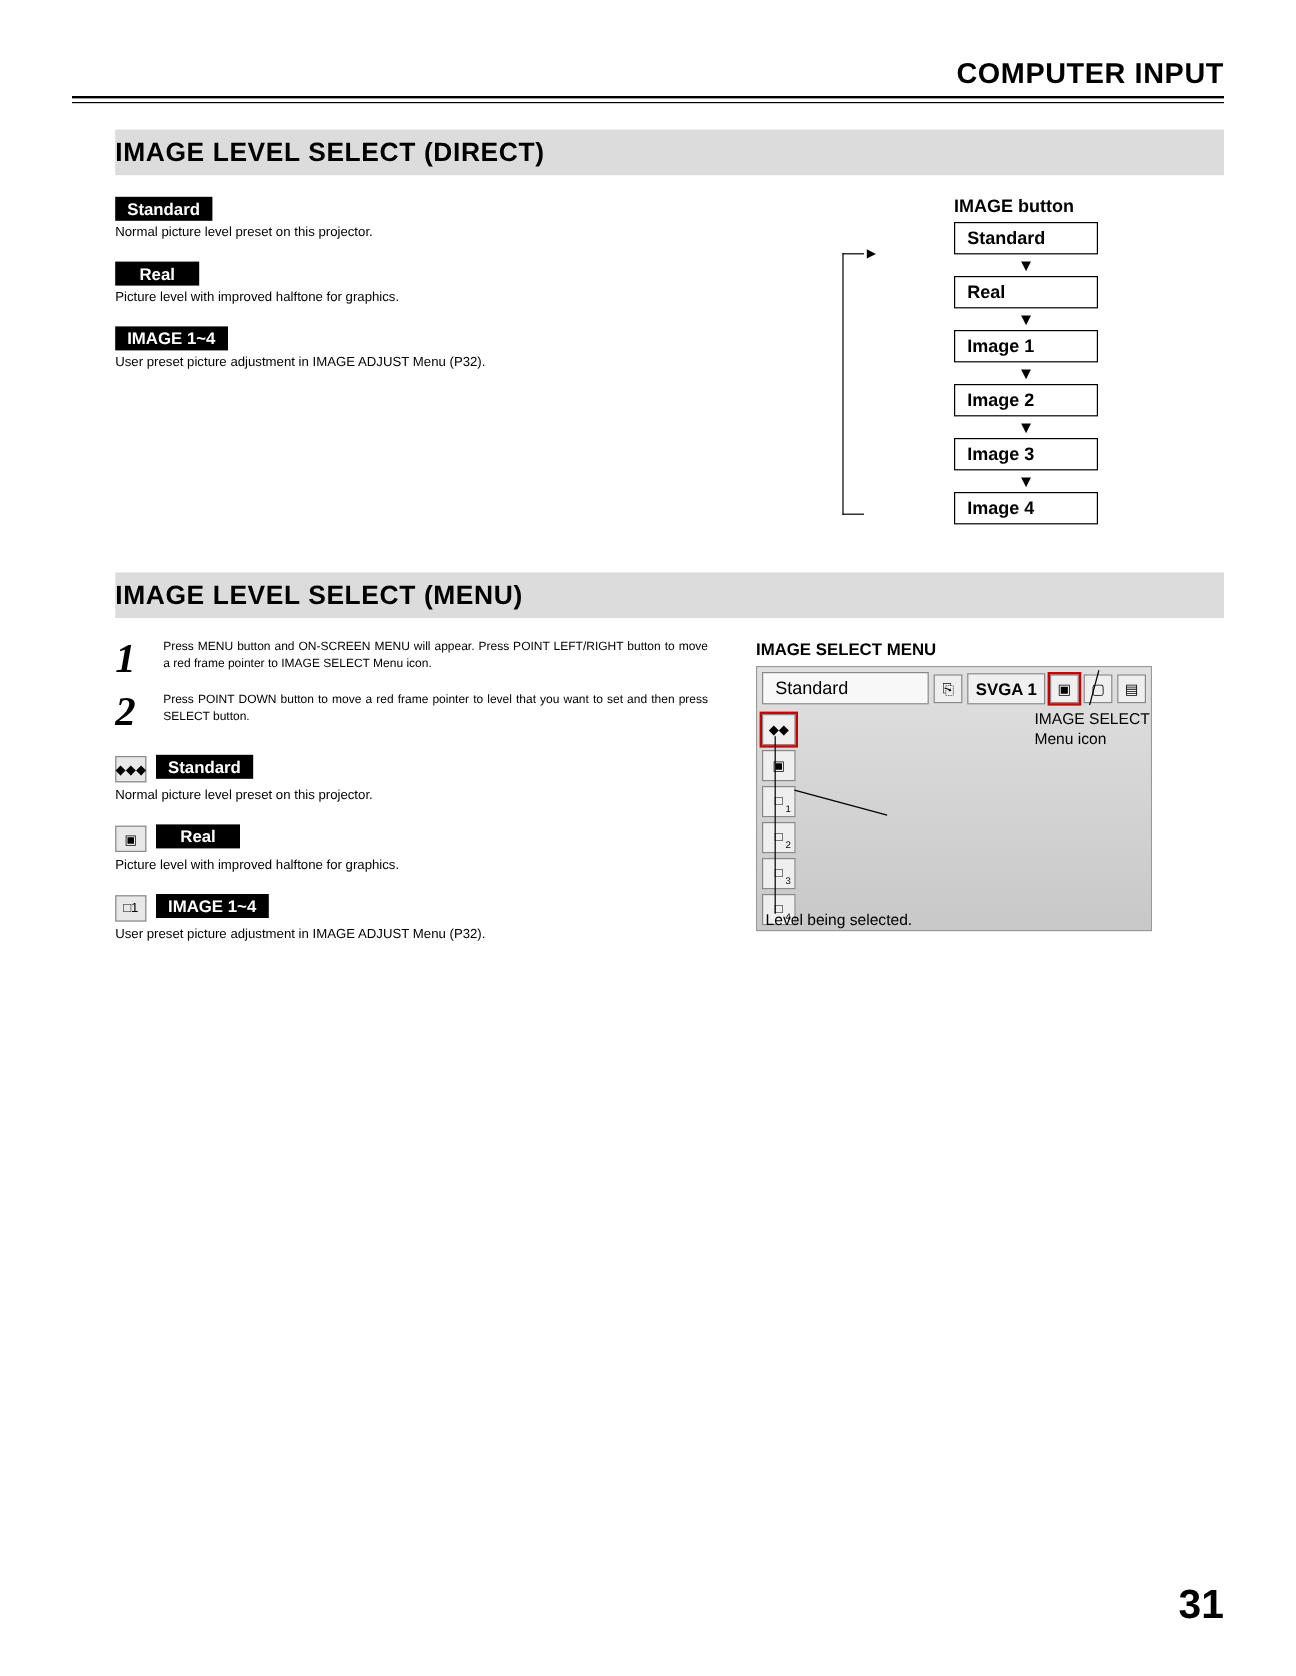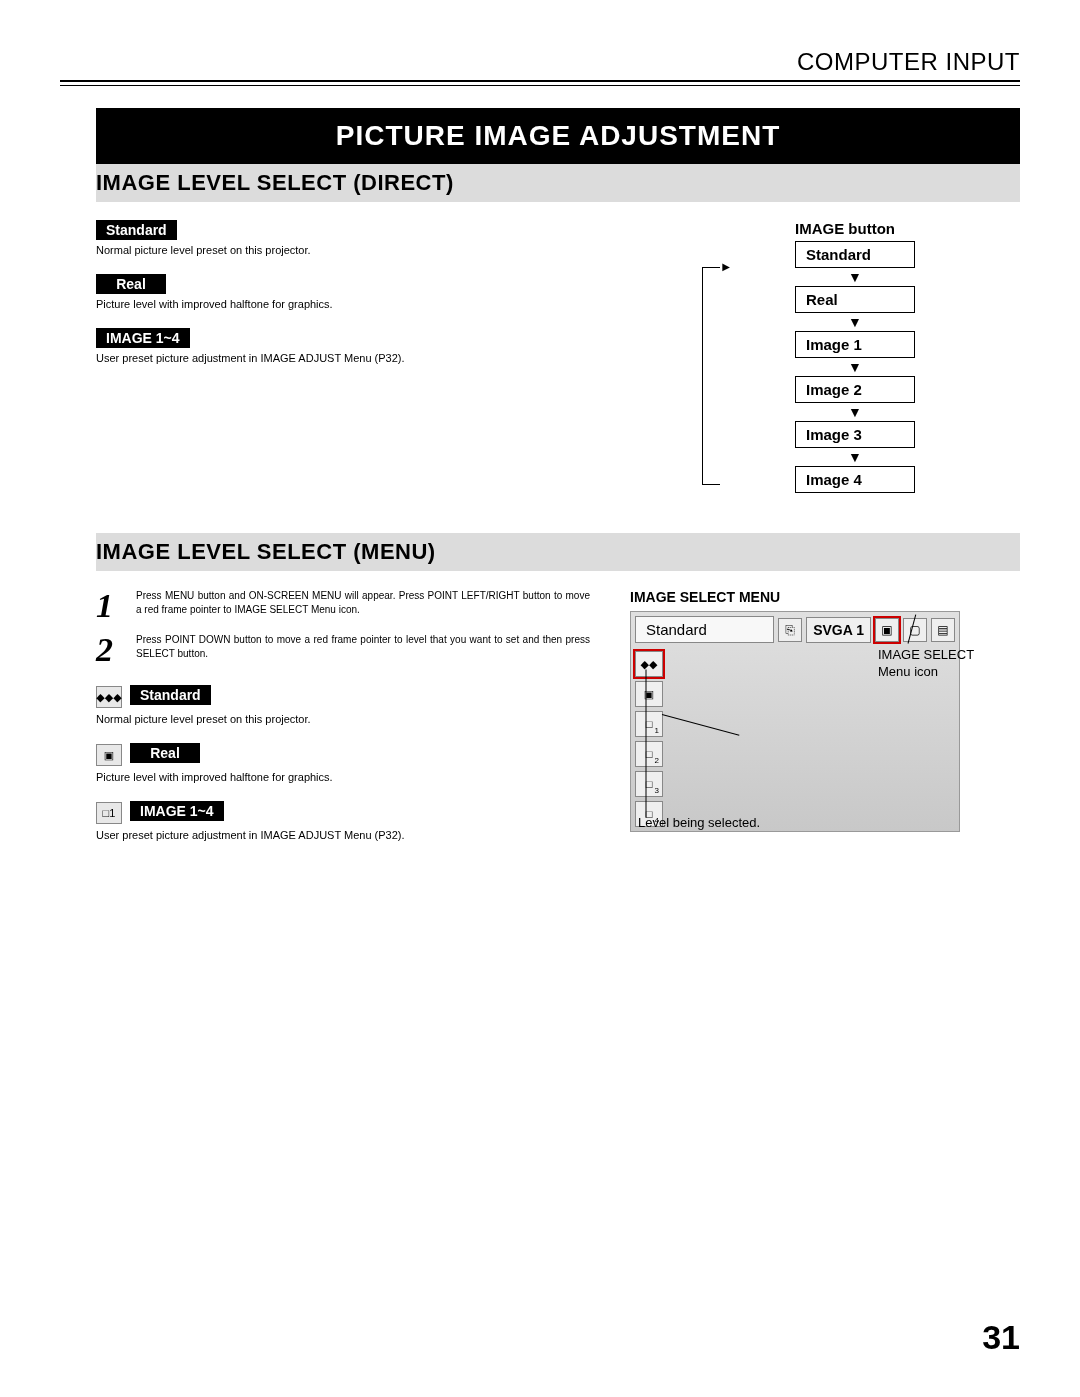--- a/index.html
+++ b/index.html
@@ -13,21 +13,21 @@
     height: 1397px;
     position: relative;
   }
   .page {
     padding: 48px 60px 40px 60px;
     position: relative;
     height: 100%;
   }
   .input-header {
     text-align: right;
-    font-weight: normal;
+    font-weight: bold;
     font-size: 24px;
     letter-spacing: 0.5px;
     margin-bottom: 4px;
   }
   .rule-double {
     border-top: 2px solid #000;
     border-bottom: 1px solid #000;
     height: 6px;
     margin-bottom: 22px;
   }
@@ -211,21 +211,20 @@
     font-size: 34px;
   }
 </style>
 </head>
 <body>
 
 <div class="page">
   <div class="input-header">COMPUTER INPUT</div>
   <div class="rule-double"></div>
 
-  <div class="section-title">PICTURE IMAGE ADJUSTMENT</div>
   <div class="subsection">IMAGE LEVEL SELECT (DIRECT)</div>
 
   <div class="columns">
     <div class="left-col">
 
       <div class="pill">Standard</div>
       <div class="desc">Normal picture level preset on this projector.</div>
 
       <div class="pill">Real</div>
       <div class="desc">Picture level with improved halftone for graphics.</div>
@@ -321,21 +320,21 @@
               <span>□</span>
               <span class="sub">3</span>
             </div>
           <div class="osd-btn">
               <span>□</span>
               <span class="sub">4</span>
             </div>
         </div>
       </div>
 
-      <div class="callout" style="top:58px; left:248px; white-space:pre-line;">IMAGE SELECT
+      <div class="callout" style="top:58px; left:232px; white-space:pre-line;">IMAGE SELECT
 Menu icon</div>
       <div class="diag-line" style="top:54px; left:278px; width:30px; transform:rotate(-75deg);"></div>
 
       <div class="diag-line" style="top:125px; left:32px; width:80px; transform:rotate(15deg);"></div>
 
       <div class="callout" style="top:226px; left:8px;">Level being selected.</div>
       <div class="diag-line" style="top:80px; left:16px; width:148px; transform:rotate(90deg);"></div>
     </div>
   </div>
 

